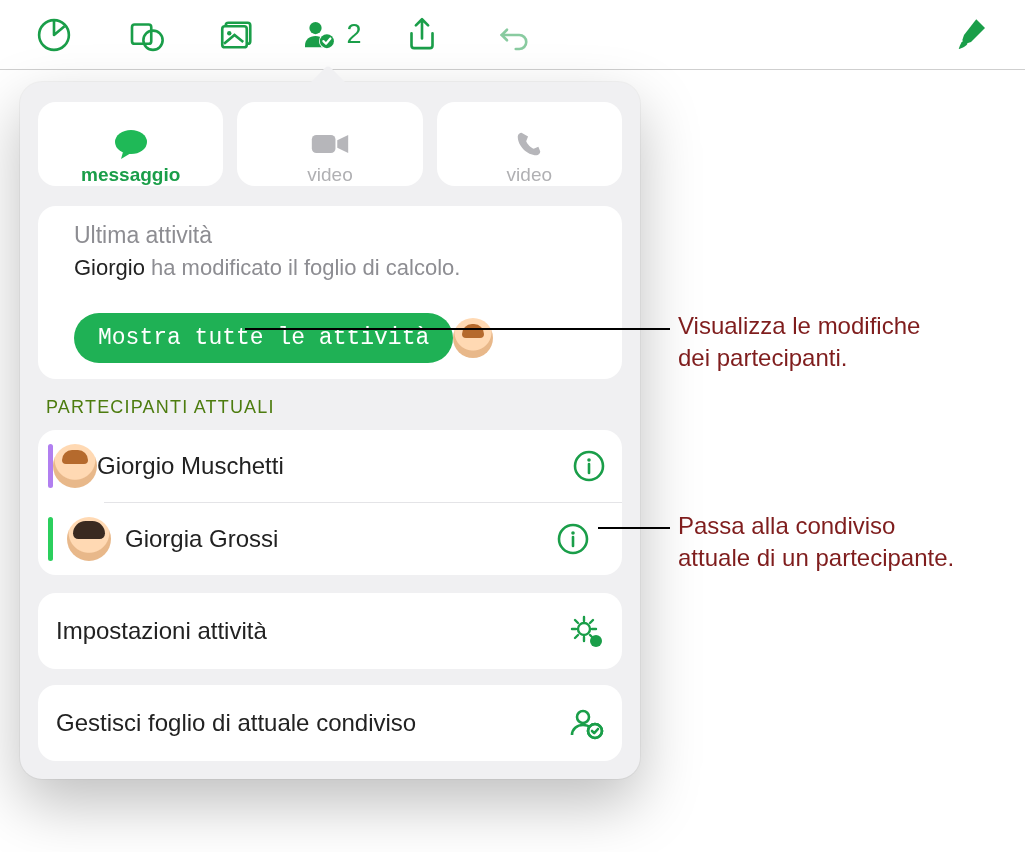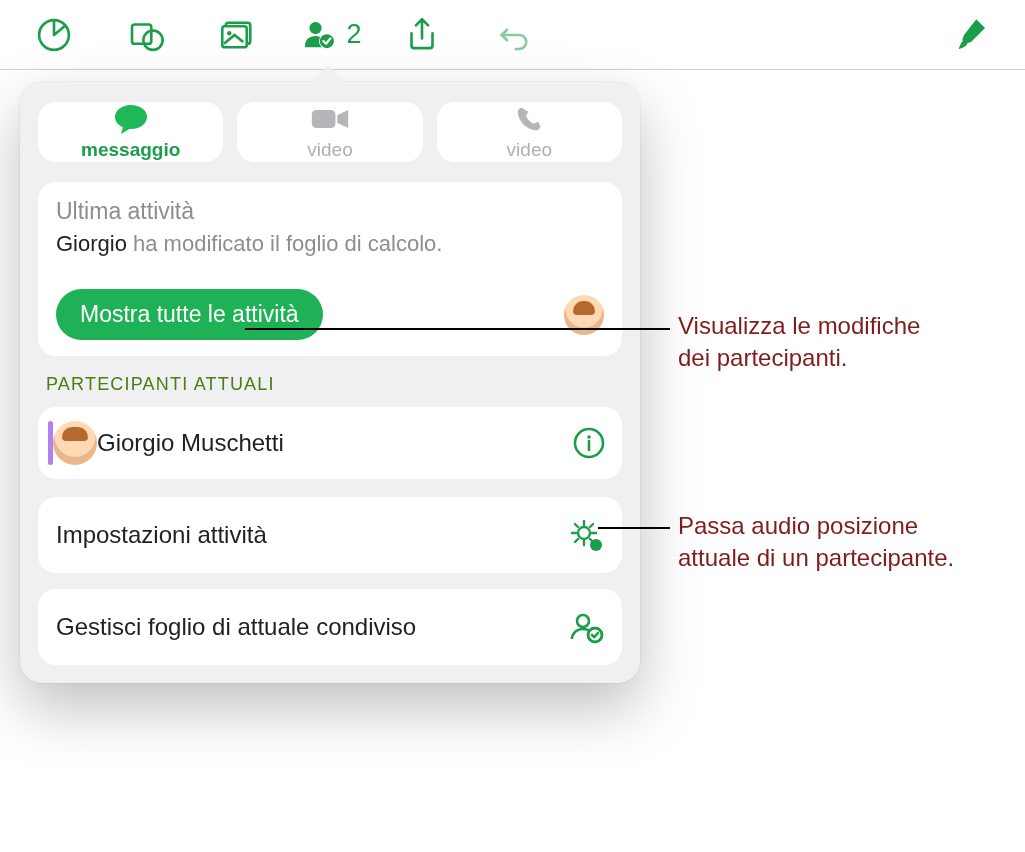--- a/index.html
+++ b/index.html
@@ -59,56 +59,57 @@
   }
   .comm-row {
     display: flex;
     gap: 14px;
     margin-bottom: 20px;
   }
   .comm-btn {
     flex: 1;
     background: #fff;
     border-radius: 18px;
-    height: 60px;
+    height: 84px;
     display: flex;
     flex-direction: column;
     align-items: center;
-    justify-content: center;
+    justify-content: flex-end;
     gap: 4px;
     cursor: pointer;
   }
   .comm-btn.active .comm-label { color: #1a9e49; font-weight: 600; }
   .comm-btn.inactive .comm-label { color: #b0b0b3; }
   .comm-icon { width: 40px; height: 32px; display:flex; align-items:center; justify-content:center;}
   .comm-label { font-size: 19px; }
 
   .card {
     background: #fff;
     border-radius: 18px;
-    padding: 16px 18px;
+    padding: 16px 36px;
     margin-bottom: 18px;
   }
   .card.tight { padding: 0; overflow:hidden; }
   .section-title {
     color: #8d8d92;
     font-size: 23px;
     font-weight: 400;
     margin-bottom: 6px;
   }
   .activity-line {
     font-size: 22px;
     color: #8d8d92;
     margin-bottom: 32px;
   }
   .activity-line .who { color: #222; font-weight: 400; }
   .activity-row {
     display: flex;
     align-items: center;
-    justify-content: space-between;
+    justify-content: flex-start;
+    font-family: Liberation Mono, monospace;
   }
   .pill-btn {
     background: #1fb155;
     color: #fff;
     border-radius: 30px;
     padding: 12px 24px;
     font-size: 23px;
     font-weight: 400;
     cursor: pointer;
     display: inline-block;
@@ -271,20 +272,32 @@
     <div class="row-item">
       <div class="color-bar purple"></div>
       <span class="mini-avatar row-avatar"></span>
       <div class="row-label">Giorgio Muschetti</div>
       <svg class="row-info-icon" viewBox="0 0 34 34" fill="none" stroke="#1a9e49" stroke-width="2.6">
         <circle cx="17" cy="17" r="14"></circle>
         <circle cx="17" cy="11" r="1.8" fill="#1a9e49" stroke="none"></circle>
         <path d="M17 15v9" stroke-linecap="round"></path>
       </svg>
     </div>
+    <div class="row-item">
+      <div class="row-content-wrap">
+        <div class="color-bar green"></div>
+        <span class="mini-avatar f row-avatar"></span>
+        <div class="row-label">Giorgia Grossi</div>
+        <svg class="row-info-icon" viewBox="0 0 34 34" fill="none" stroke="#1a9e49" stroke-width="2.6">
+          <circle cx="17" cy="17" r="14"></circle>
+          <circle cx="17" cy="11" r="1.8" fill="#1a9e49" stroke="none"></circle>
+          <path d="M17 15v9" stroke-linecap="round"></path>
+        </svg>
+      </div>
+    </div>
   </div>
 
   <div class="card tight" style="margin-bottom:16px;">
     <div class="row-item simple">
       <div class="row-label">Impostazioni attività</div>
       <svg class="row-action-icon" viewBox="0 0 36 36">
         <g fill="none" stroke="#1a9e49" stroke-width="2.4">
           <circle cx="16" cy="16" r="6"></circle>
           <path d="M16 4v4M16 24v4M4 16h4M24 16h4M7 7l3 3M22 22l3 3M25 7l-3 3M10 22l-3 3" stroke-linecap="round"></path>
         </g>
@@ -308,16 +321,16 @@
 
 </div>
 
 <div class="callout" style="top:310px; left:678px;">
   <span>Visualizza le modifiche</span><br>
   <span>dei partecipanti.</span>
 </div>
 <div class="callout-line" style="top:328px; left:245px; width:425px;"></div>
 
 <div class="callout" style="top:510px; left:678px;">
-  <span>Passa audio posizione</span><br>
+  <span>Passa alla condiviso</span><br>
   <span>attuale di un partecipante.</span>
 </div>
 <div class="callout-line" style="top:527px; left:598px; width:72px;"></div>
 
 </body></html>

